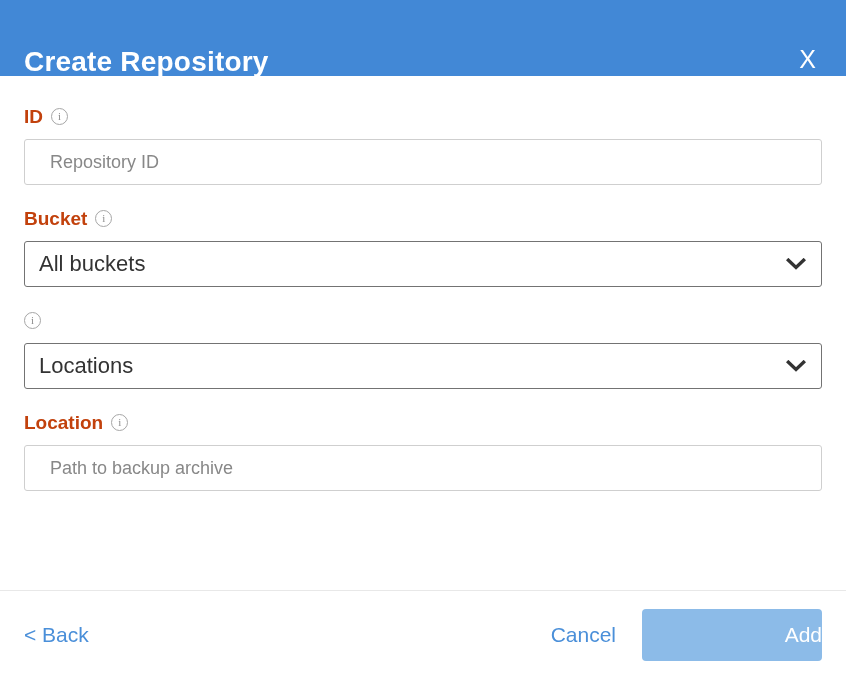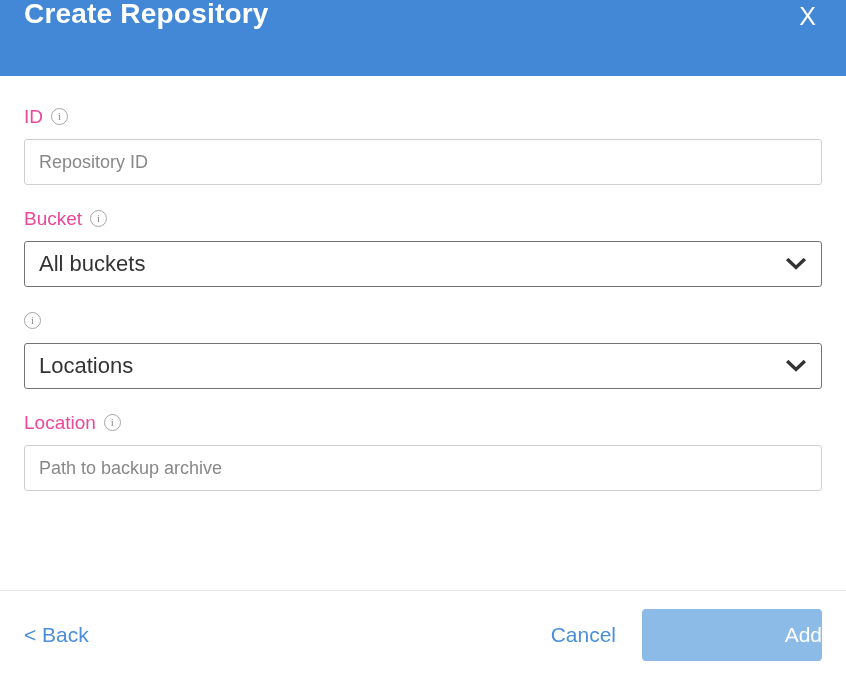--- a/index.html
+++ b/index.html
@@ -23,21 +23,21 @@
     display: flex;
     flex-direction: column;
     position: relative;
   }
 
   
   .dialog-header {
     height: 76px;
     background: #4288d6;
     display: flex;
-    align-items: flex-start;
+    align-items: flex-end;
     justify-content: space-between;
     padding: 0 22px 0 24px;
     flex: 0 0 76px;
   }
 
   .dialog-title {
     color: #ffffff;
     font-size: 28px;
     font-weight: bold;
     letter-spacing: 0.2px;
@@ -68,22 +68,22 @@
   .field-label-row {
     display: flex;
     align-items: center;
     gap: 8px;
     margin-bottom: 11px;
     height: 24px;
   }
 
   .field-label {
     font-size: 19px;
-    font-weight: normal;
-    color: #ec4899;
+    font-weight: bold;
+    color: #c2410c;
     line-height: 1;
   }
 
   .info-icon {
     width: 17px;
     height: 17px;
     border: 1px solid #a6a6a6;
     border-radius: 50%;
     display: inline-flex;
     align-items: center;
@@ -97,21 +97,21 @@
     flex: 0 0 auto;
   }
 
   .text-input {
     display: block;
     width: 798px;
     height: 46px;
     border: 1px solid #cfcfcf;
     border-radius: 3px;
     background: #ffffff;
-    padding: 0 14px;
+    padding: 0 25px;
     font-size: 18px;
     font-family: "Liberation Sans", sans-serif;
     color: #0f172a;
     outline: none;
   }
 
   .text-input::placeholder {
     color: #888888;
     opacity: 1;
   }

